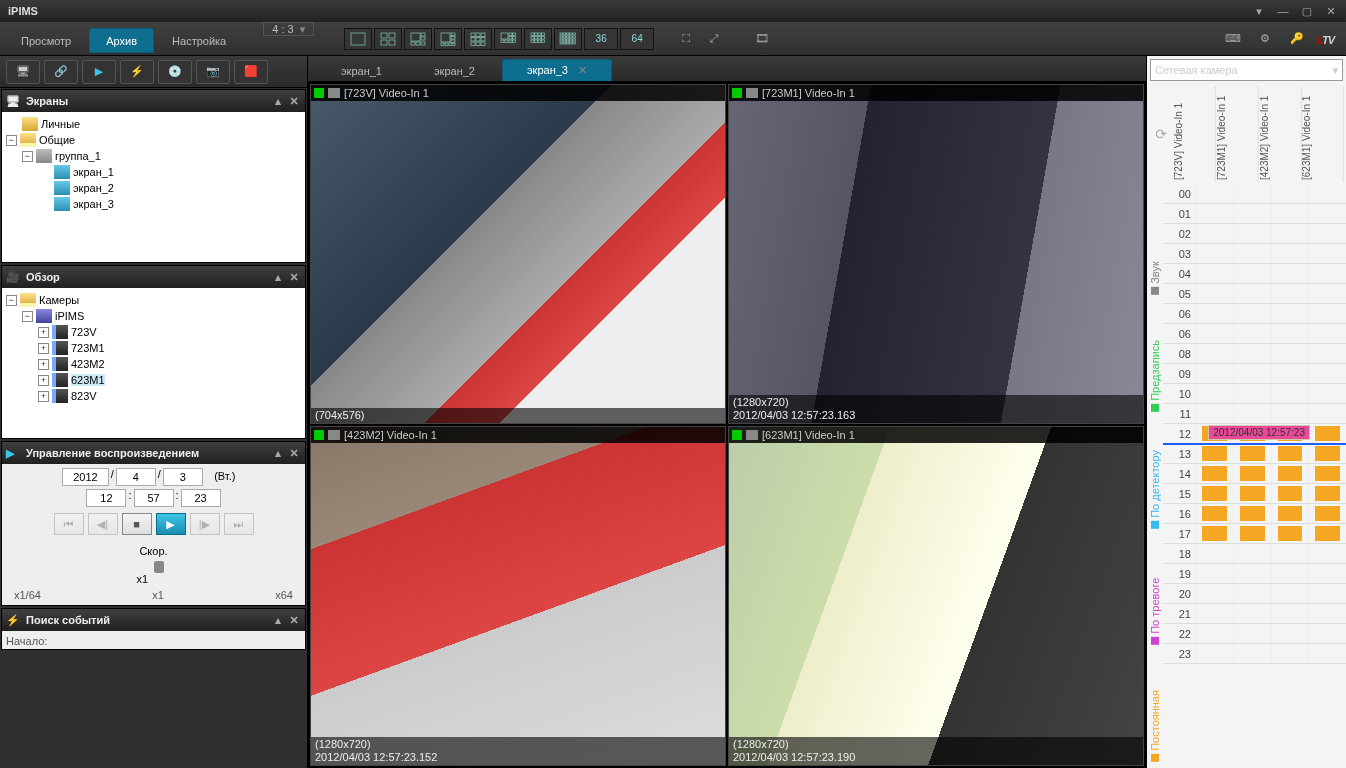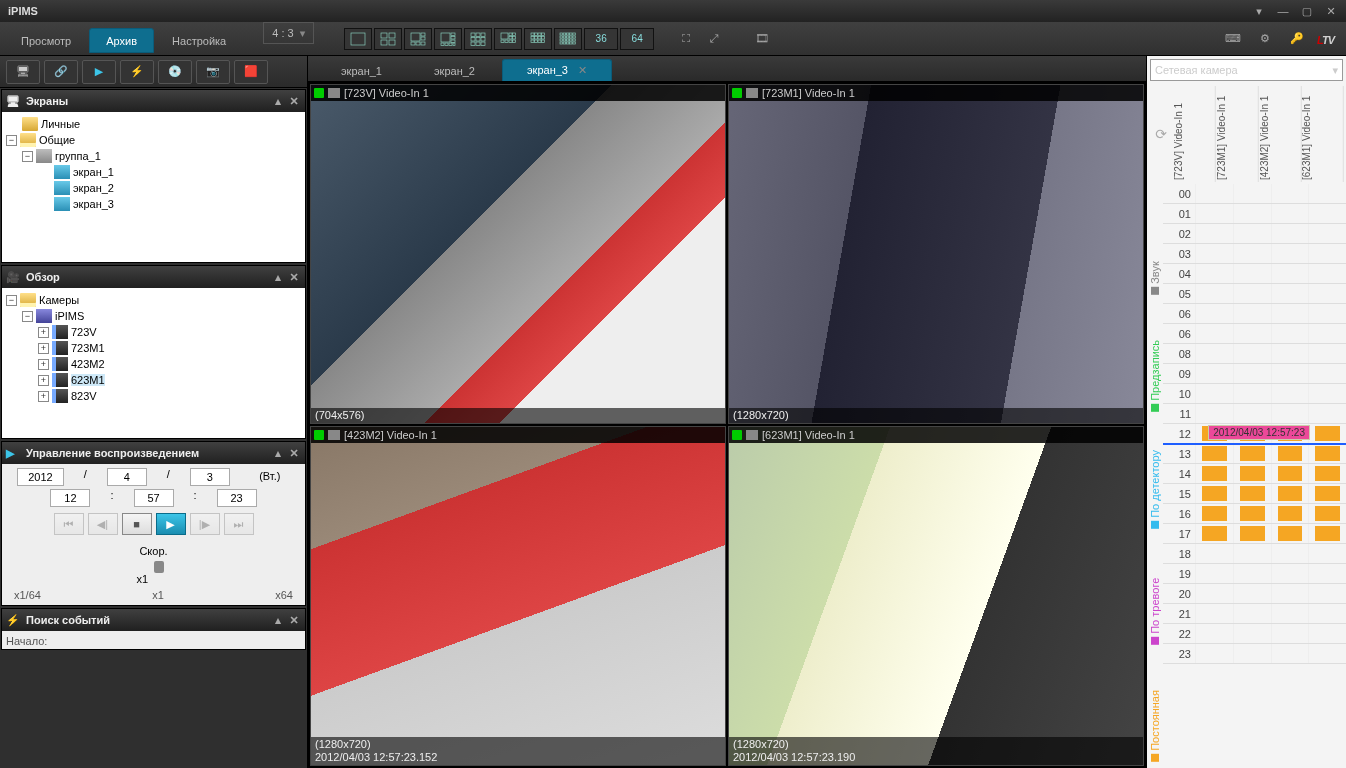--- a/index.html
+++ b/index.html
@@ -12,21 +12,21 @@
 
 
 .maintabs { height:34px; background:linear-gradient(#404040,#303030); display:flex; align-items:stretch; border-bottom:1px solid #000; }
 .tab-group { display:flex; padding:2px 4px; }
 .maintab { padding:0 16px; display:flex; align-items:center; color:#bbb; cursor:pointer; border-radius:3px 3px 0 0; margin:4px 1px 0 1px; }
 .maintab.active { background:#0e6e8f; color:#fff; border:1px solid #0a5c7a; }
 .layout-btns { display:flex; align-items:center; margin-left:20px; gap:2px; }
 .gridbtn { width:28px; height:22px; background:#353535; border:1px solid #111; display:flex; align-items:center; justify-content:center; cursor:pointer; }
 .gridbtn.text { width:34px; color:#8dd; font-size:10px; }
 .gridbtn svg rect { fill:none; stroke:#8cb; stroke-width:0.7; }
-.ratio { margin:0 10px 0 16px; display:flex; align-items:center; color:#bbb; padding:0 8px; border:1px solid #555; height:22px; }
+.ratio { margin:0 10px 0 16px; display:flex; align-items:center; color:#bbb; padding:0 8px; border:1px solid #555; height:14px; }
 .extrabtns { display:flex; align-items:center; gap:4px; margin-left:20px; }
 .extrabtns .ib { width:24px; height:22px; display:flex; align-items:center; justify-content:center; cursor:pointer; color:#aaa; }
 .rightbtns { margin-left:auto; display:flex; align-items:center; gap:8px; padding-right:12px; }
 .rightbtns .ib { width:24px; height:22px; display:flex; align-items:center; justify-content:center; color:#aaa; cursor:pointer; }
 .logo { font-weight:bold; font-size:18px; color:#d0d0d0; font-style:italic; letter-spacing:-1px; }
 .logo .red { color:#c00; }
 
 
 .content { display:flex; height:calc(100% - 56px); }
 
@@ -49,21 +49,21 @@
 .tree .fico.folder-open { background:linear-gradient(#ffe08a,#d6a732); border-radius:1px; box-shadow:inset 0 -4px 0 #fff3b0; }
 .tree .fico.grp { background:linear-gradient(#bdbdbd,#888); }
 .tree .fico.scr { background:linear-gradient(#68c9e8,#2a8fb5); }
 .tree .fico.cam { background:linear-gradient(#555,#222); border-left:4px solid #7af; }
 .tree .fico.ip { background:linear-gradient(#88d,#449); }
 .tree .lbl { cursor:pointer; }
 .tree .lbl.sel { background:#cde8f7; }
 .ind1{width:16px}.ind2{width:32px}.ind3{width:48px}
 
 
-.dateinputs { display:flex; gap:20px; justify-content:center; margin-bottom:3px; }
+.dateinputs { display:flex; gap:2px; justify-content:center; margin-bottom:3px; }
 .dateinputs .seg { border:1px solid #aaa; background:#fff; padding:2px 10px; text-align:center; min-width:40px; }
 .playback { display:flex; justify-content:center; gap:4px; margin:6px 0; }
 .playback .pb { width:30px; height:22px; background:linear-gradient(#f5f5f5,#ddd); border:1px solid #888; display:flex; align-items:center; justify-content:center; cursor:pointer; color:#555; }
 .playback .pb.dis { opacity:.4; cursor:default; }
 .playback .pb.play { background:linear-gradient(#3cc5e8,#1a8db0); color:#fff; border-color:#0a6c8a; }
 .speed { display:flex; align-items:center; gap:8px; padding:4px 8px;flex-direction:column; }
 .slider { flex:1; height:4px; background:#ccc; border-radius:2px; position:relative; }
 .slider .thumb { position:absolute; left:45%; top:-4px; width:10px; height:12px; background:#888; border-radius:2px; }
 .speedlbls { display:flex; justify-content:space-between; font-size:10px; color:#555; padding:0 8px; }
 
@@ -440,20 +440,21 @@
       </div>
       <div class="vcell">
         <div class="vfeed feed2"></div>
         <div class="vhdr">
             <span class="rec"></span>
             <span class="cico"></span>
             <span>[723M1] Video-In 1</span>
           </div>
         <div class="vfoot">
             <div>(1280x720)</div>
+            <div>2012/04/03 12:57:23.163</div>
           </div>
       </div>
       <div class="vcell">
         <div class="vfeed feed3"></div>
         <div class="vhdr">
             <span class="rec"></span>
             <span class="cico"></span>
             <span>[423M2] Video-In 1</span>
           </div>
         <div class="vfoot">

